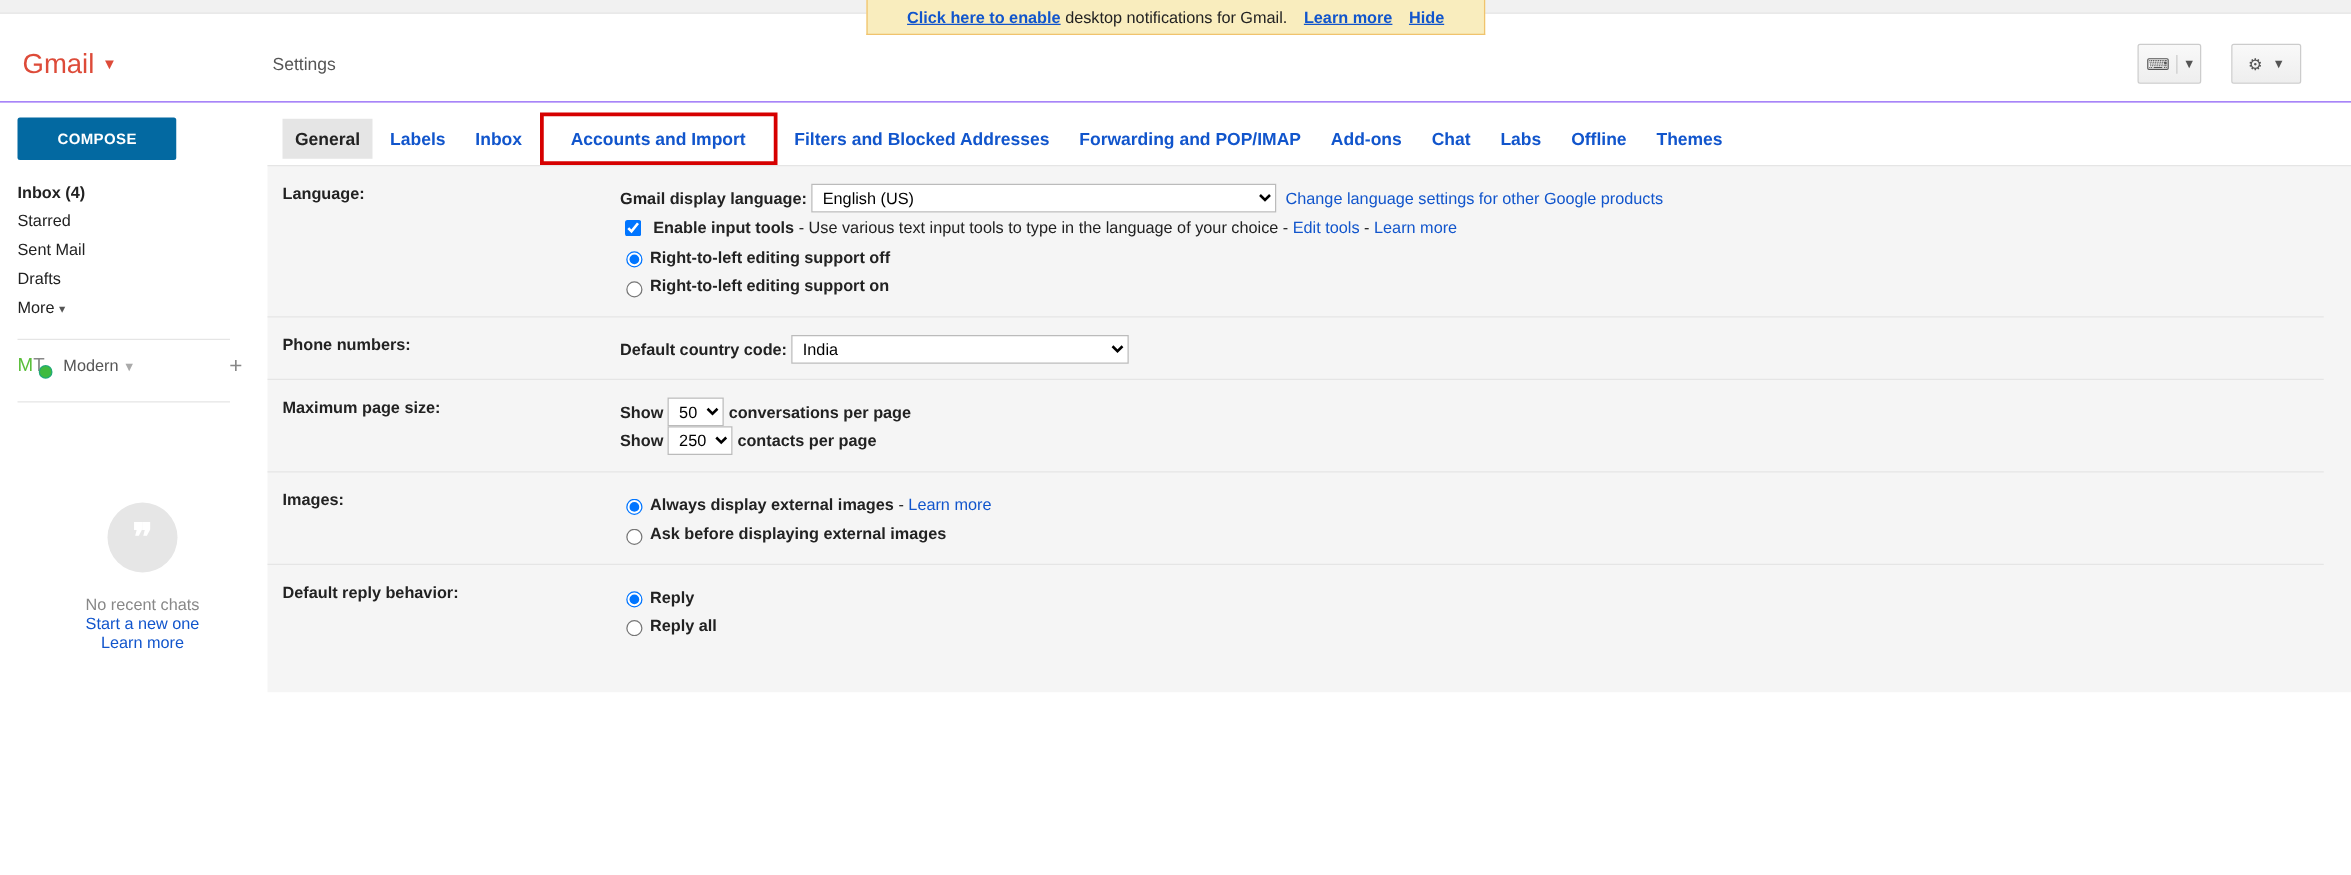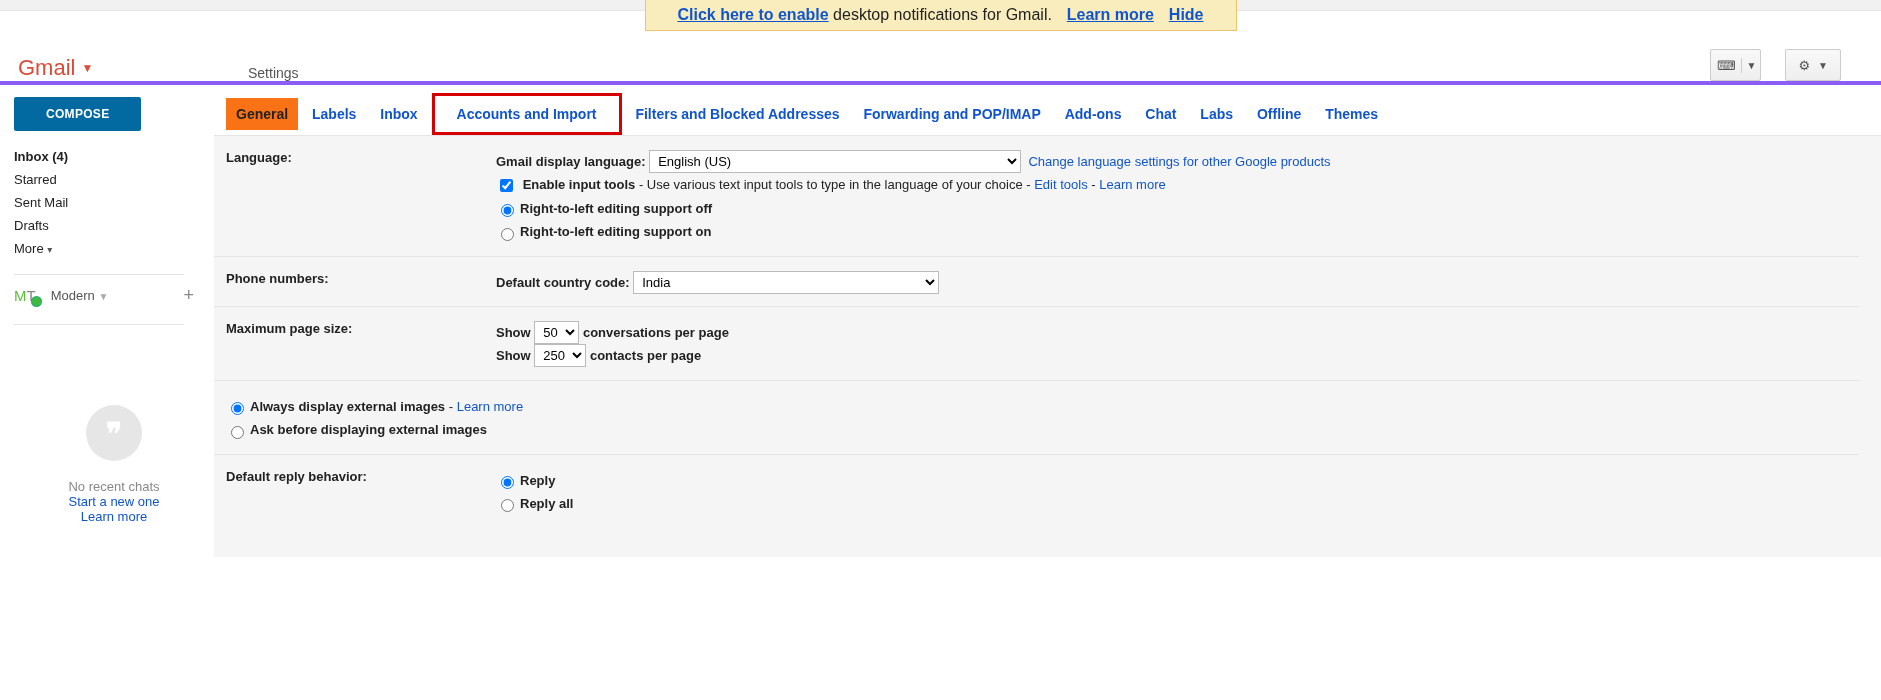--- a/index.html
+++ b/index.html
@@ -1,25 +1,25 @@
 <!DOCTYPE html>
 <html><head>
 <meta charset="utf-8">
 <style>
   html,body{margin:0;padding:0;font-family:Arial,Helvetica,sans-serif;font-size:13px;color:#222;background:#fff;width:1881px;}
   a{color:#1155cc;text-decoration:none;cursor:pointer;}
   
   .topbar{height:10px;background:#f1f1f1;border-bottom:1px solid #e5e5e5;position:relative;}
   
-  .yellow-bar{position:absolute;top:0;left:50%;transform:translateX(-50%);background:#f9edbe;border:1px solid #f0c36d;border-top:none;padding:6px 32px;font-size:16px;color:#222;white-space:nowrap;}
+  .yellow-bar{position:absolute;top:0;left:50%;transform:translateX(-50%);background:#f9edbe;border:1px solid #f0c36d;border-top:none;padding:6px 32px;font-size:13px;color:#222;white-space:nowrap;}
   .yellow-bar .u{font-weight:bold;text-decoration:underline;}
   .yellow-bar .b{font-weight:bold;}
   .yellow-bar .sep{display:inline-block;width:6px;}
   
-  .header{display:flex;align-items:flex-end;height:60px;border-bottom:4px solid #8b5cf6;padding-top:10px;gap:30px;}
+  .header{display:flex;align-items:center;height:60px;border-bottom:1px solid #8b5cf6;padding-top:10px;}
   .brand{width:200px;padding-left:18px;font-size:22px;color:#dd4b39;font-weight:400;}
   .brand .arrow{font-size:12px;position:relative;top:-3px;}
   .page-title{font-size:14px;color:#555;flex:1;}
   .right-tools{padding-right:40px;display:flex;gap:24px;}
   .tool-btn{border:1px solid #ccc;background:linear-gradient(#f9f9f9,#eee);height:30px;display:flex;align-items:center;border-radius:2px;color:#555;}
   .kbd-btn{display:flex;}
   .kbd-btn .kbd{width:30px;display:flex;align-items:center;justify-content:center;border-right:1px solid #ccc;}
   .kbd-btn .dd{width:18px;display:flex;align-items:center;justify-content:center;}
   .gear-btn{padding:0 12px;gap:8px;}
   
@@ -37,21 +37,21 @@
   .label-name{color:#555;margin-left:6px;}
   .label-name .dd{color:#aaa;font-size:10px;}
   .add-plus{margin-left:auto;color:#888;font-size:18px;}
   .hangout{margin-top:80px;text-align:center;color:#888;}
   .hangout-icon{width:56px;height:56px;border-radius:50%;background:#e6e6e6;margin:0 auto 18px;display:flex;align-items:center;justify-content:center;color:#fff;font-size:30px;font-weight:bold;}
   .hangout .l{display:block;}
   
   .main{flex:1;padding-top:6px;}
   .tabs{padding:2px 0 0 12px;font-size:14px;color:#1155cc;}
   .tabs span{display:inline-block;padding:8px 10px;cursor:pointer;font-weight:bold;}
-  .tabs .active{color:#222;background:#f97316;}
+  .tabs .active{color:#222;background:#e5e5e5;}
   .tabs .boxed{border:3px solid #d60000;padding:10px 22px;}
   .settings-area{background:#f5f5f5;border-top:1px solid #e5e5e5;padding:0 22px 30px 0;}
   .srow{display:flex;border-bottom:1px solid #e5e5e5;padding:14px 0 12px 12px;}
   .srow:last-child{border-bottom:none;}
   .srow .lab{width:270px;font-weight:bold;color:#222;}
   .srow .val{flex:1;color:#222;line-height:1.8;}
   .srow .val b{font-weight:bold;}
   select{font-size:13px;padding:2px 4px;border:1px solid #bbb;background:#fff;}
   input[type=checkbox],input[type=radio]{margin-right:6px;vertical-align:middle;}
   .mini-caret{font-size:10px;color:#555;}
@@ -147,37 +147,38 @@
           <br>
           <input type="radio" name="rtl" checked="" style=""><b>Right-to-left editing support off</b><br>
           <input type="radio" name="rtl" style=""><b>Right-to-left editing support on</b>
         </div>
       </div>
 
       <div class="srow">
         <div class="lab">Phone numbers:</div>
         <div class="val">
           <b>Default country code:</b>
-          <select style="width:306px"><option>India</option></select>
+          <select style="width:270px"><option>India</option></select>
         </div>
       </div>
 
       <div class="srow">
         <div class="lab">Maximum page size:</div>
         <div class="val">
           <b>Show</b>
           <select><option>50</option></select>
           <b>conversations per page</b><br>
           <b>Show</b>
           <select><option>250</option></select>
           <b>contacts per page</b>
         </div>
       </div>
 
       <div class="srow">
+        <div class="lab">Images:</div>
         <div class="val">
           <input type="radio" name="img" checked="" style=""><b>Always display external images</b><span> - </span><a>Learn more</a><br>
           <input type="radio" name="img" style=""><b>Ask before displaying external images</b>
         </div>
       </div>
 
 
       <div class="srow">
         <div class="lab">Default reply behavior:</div>
         <div class="val">

